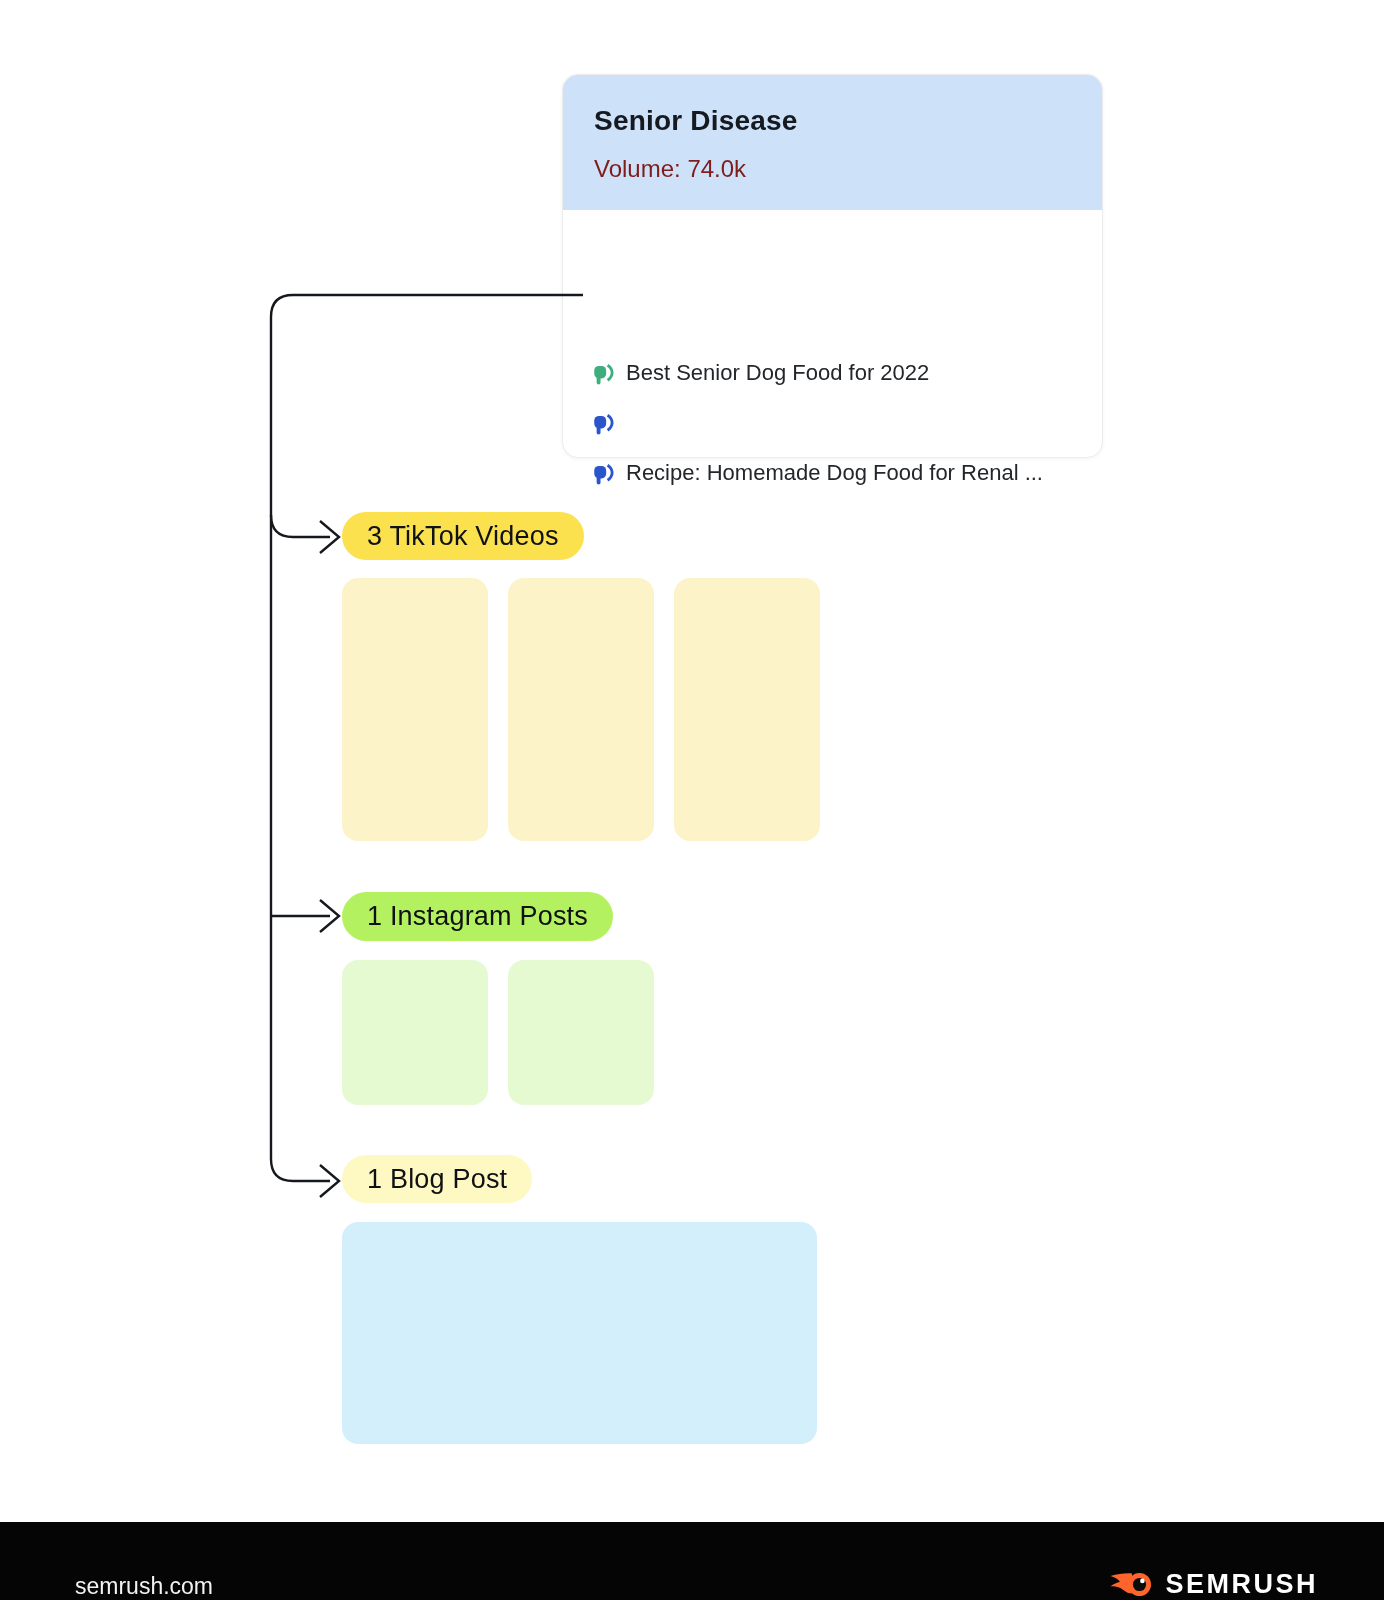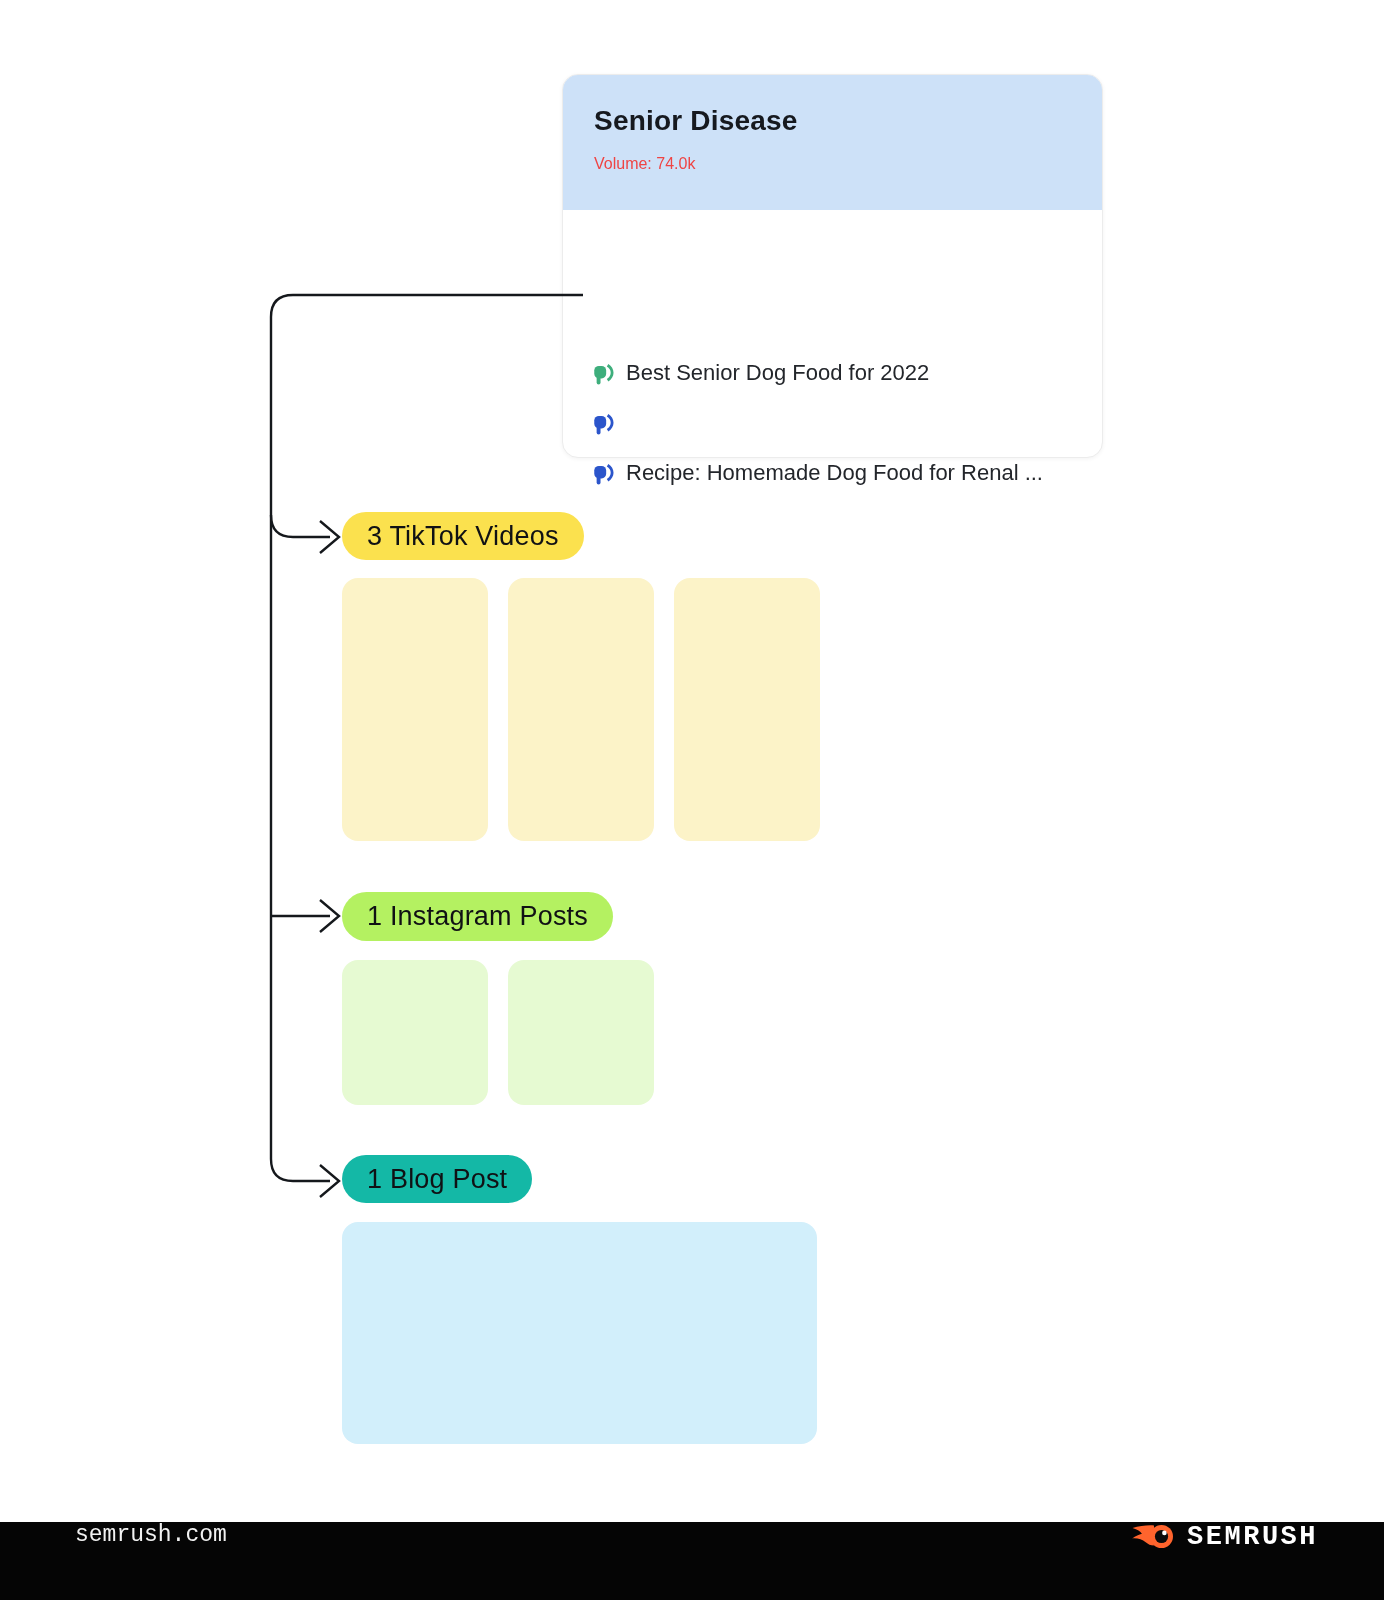--- a/index.html
+++ b/index.html
@@ -28,21 +28,21 @@
   .kcard-header{
     position:absolute;left:0;top:0;right:0;height:135px;
     background:#CDE1F8;border-radius:15px 15px 0 0;
   }
   .kcard-title{
     position:absolute;left:31px;top:30px;
     font-size:28px;font-weight:700;color:#16191f;letter-spacing:.2px;
   }
   .kcard-volume{
     position:absolute;left:31px;top:80px;
-    font-size:16px;font-weight:400;color:#ef4444;
+    font-size:24px;font-weight:400;color:#7f1d1d;
   }
   .kcard-body{position:absolute;left:0;top:135px;right:0;bottom:0;}
   .article{
     position:absolute;left:28px;height:28px;
     display:flex;align-items:center;gap:9px;
   }
   .article .atext{
     font-size:22px;color:#23262b;white-space:nowrap;
   }
   .article-0{top:149px;}
@@ -64,22 +64,22 @@
   .tile{position:absolute;border-radius:16px;z-index:1;}
   .t-tiktok{top:578px;width:146px;height:263px;background:#FCF3C8;}
   .t-tk-0{left:342px;} .t-tk-1{left:508px;} .t-tk-2{left:674px;}
   .t-insta{top:960px;width:146px;height:145px;background:#E6FAD2;}
   .t-in-0{left:342px;} .t-in-1{left:508px;}
   .t-blog{left:342px;top:1222px;width:475px;height:222px;background:#D2EFFB;}
   
   .footer{
     position:absolute;left:0;top:1522px;width:1384px;height:78px;
     background:#050505;z-index:6;
-    display:flex;align-items:flex-start;justify-content:space-between;
-    box-sizing:border-box;padding:0 66px 0 75px;font-family:Liberation Mono, monospace;
+    display:flex;align-items:flex-end;justify-content:space-between;
+    box-sizing:border-box;padding:0 66px 0 75px;
   }
   .footer-site{font-size:23px;color:#f2f2f2;}
   .brand{display:flex;align-items:center;gap:10px;}
   .brand-name{
     font-size:27px;font-weight:700;color:#ffffff;letter-spacing:2.5px;
   }
 </style>
 </head>
 <body>
 
@@ -127,21 +127,21 @@
             <rect x="5.2" y="14.5" width="3.6" height="8" rx="1.8"></rect>
           </g>
         </svg>
         <span class="atext">Recipe: Homemade Dog Food for Renal ...</span>
       </div>
     </div>
   </div>
 
   <div class="pill pill-tiktok" style="background: rgb(251, 225, 78);">3 TikTok Videos</div>
   <div class="pill pill-instagram" style="background: rgb(180, 241, 97);">1 Instagram Posts</div>
-  <div class="pill pill-blog" style="background: #14b8a6; text-align: right;">1 Blog Post</div>
+  <div class="pill pill-blog" style="background: #fef9c3; text-align: right;">1 Blog Post</div>
 
   <div class="tile t-tiktok t-tk-0" style="background: rgb(252, 243, 200);"></div>
   <div class="tile t-tiktok t-tk-1" style="background: rgb(252, 243, 200);"></div>
   <div class="tile t-tiktok t-tk-2" style="background: rgb(252, 243, 200);"></div>
   <div class="tile t-insta t-in-0" style="background: rgb(230, 250, 210);"></div>
   <div class="tile t-insta t-in-1" style="background: rgb(230, 250, 210);"></div>
   <div class="tile t-blog" style="background: rgb(210, 239, 251);"></div>
 
   <div class="footer" style="background: rgb(5, 5, 5);">
     <span class="footer-site">semrush.com</span>

